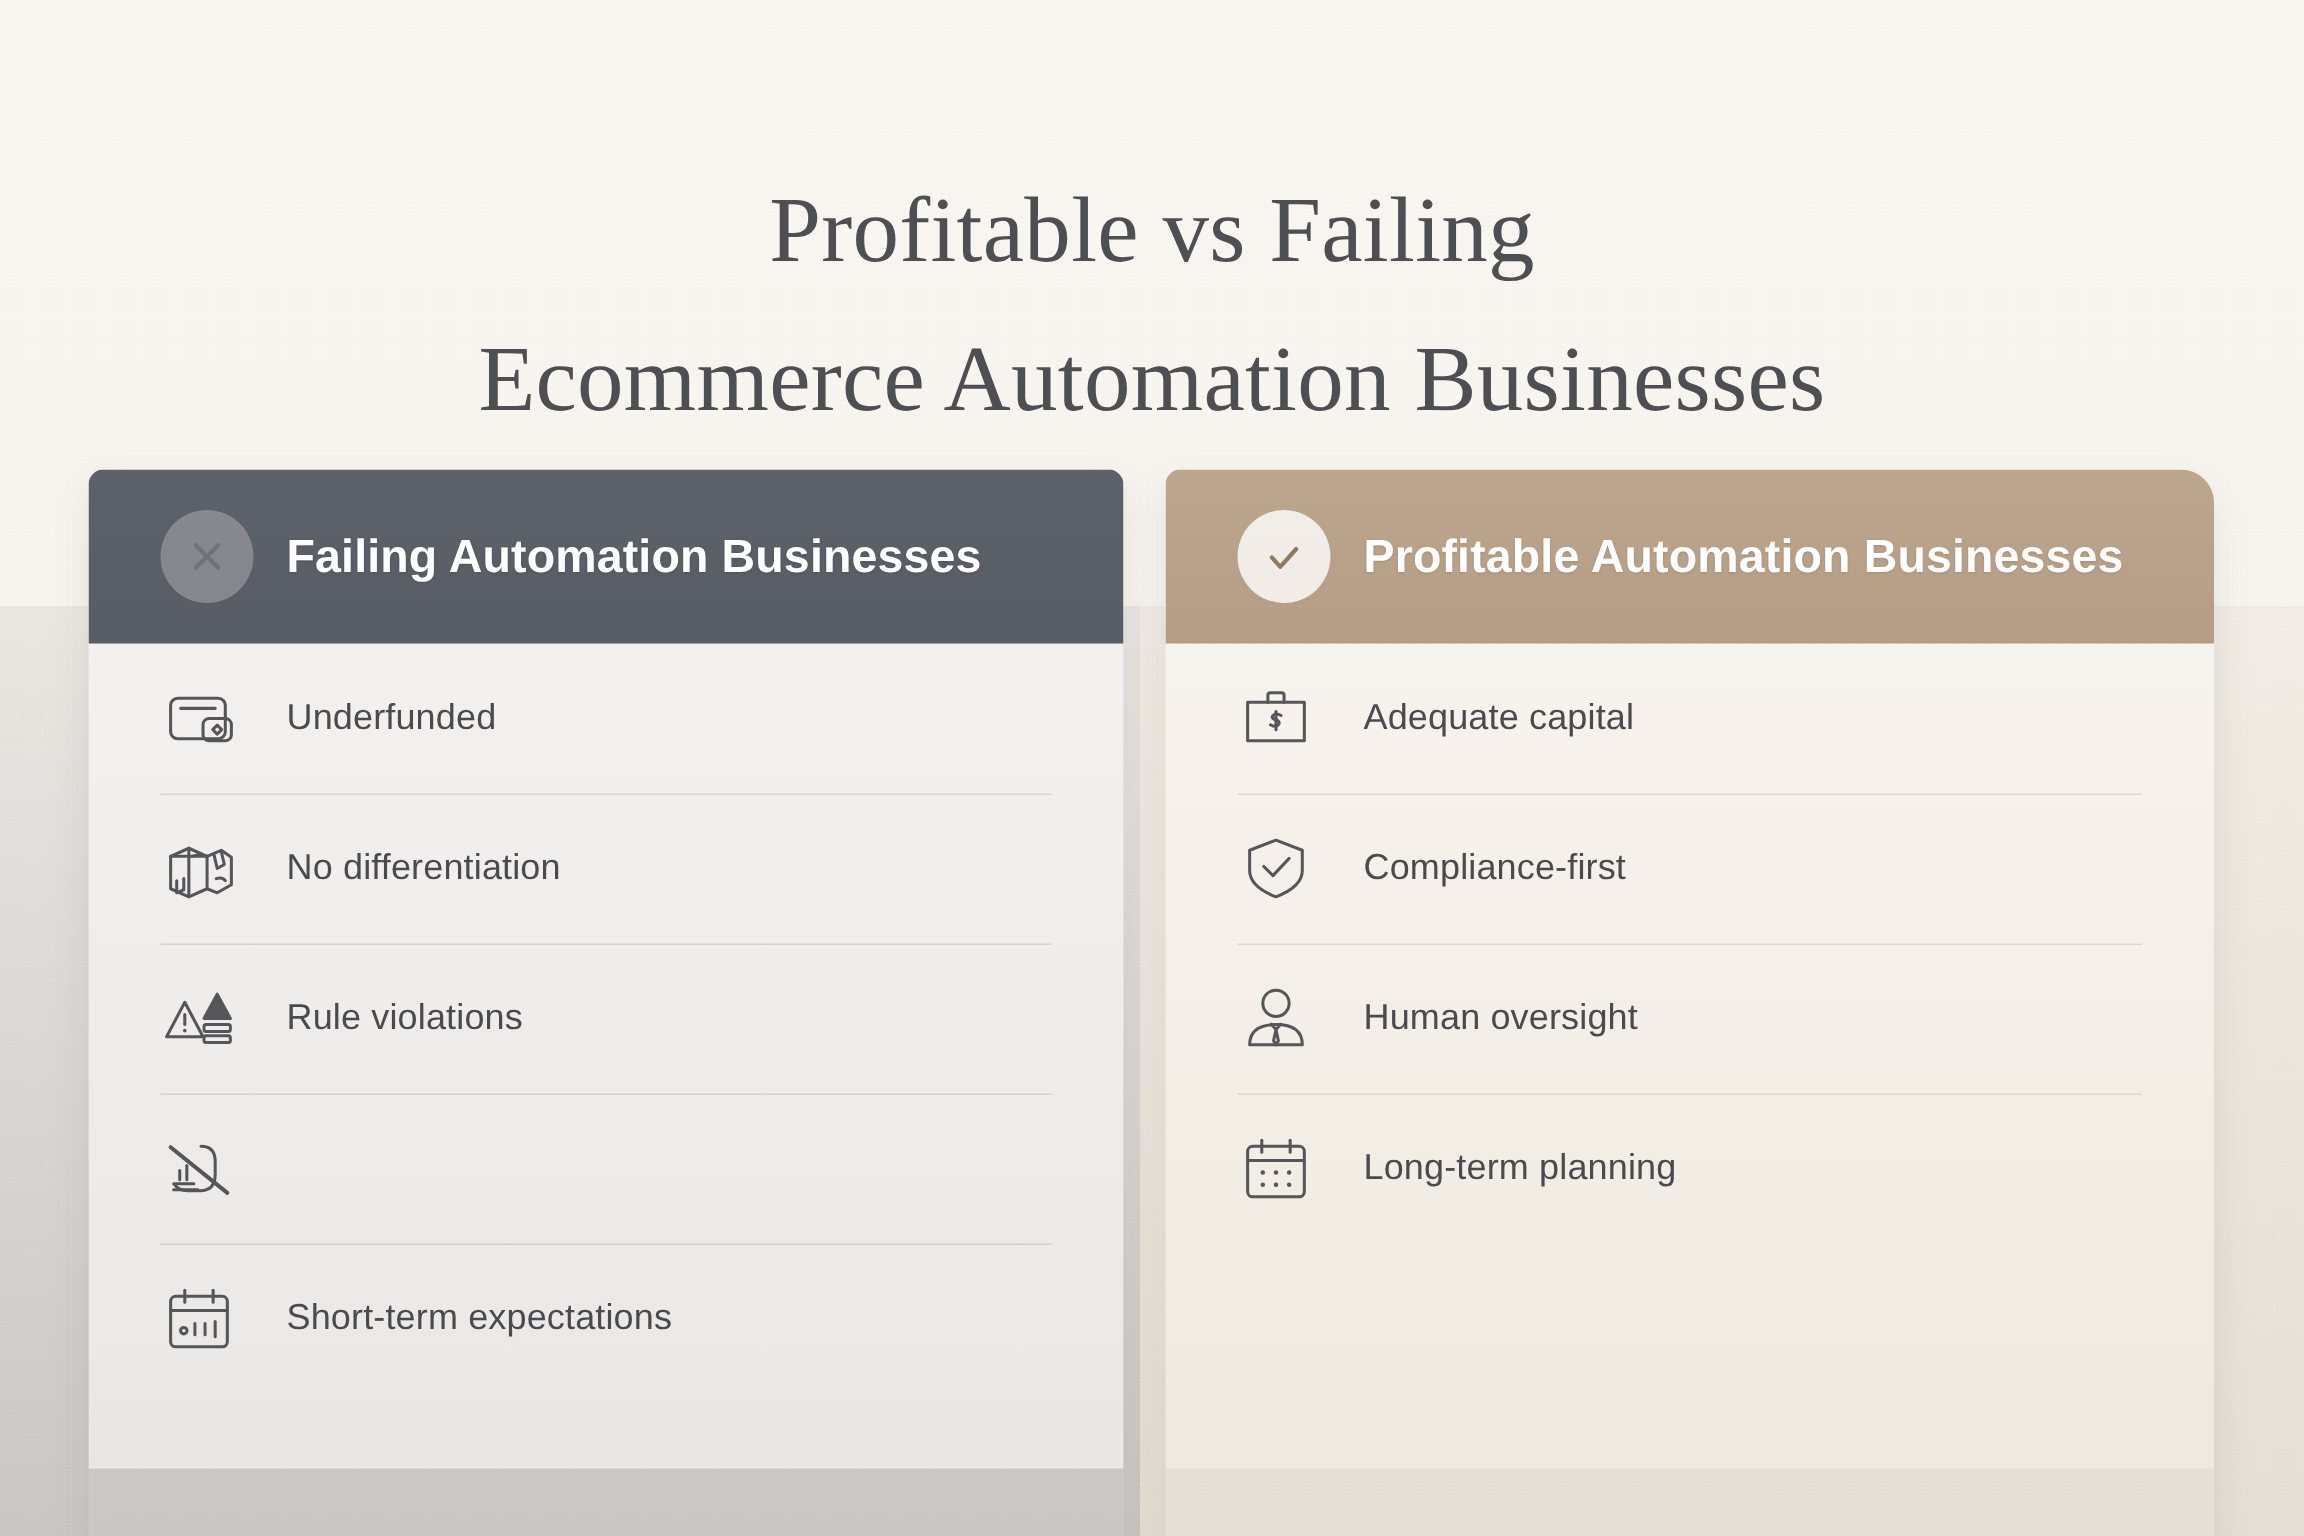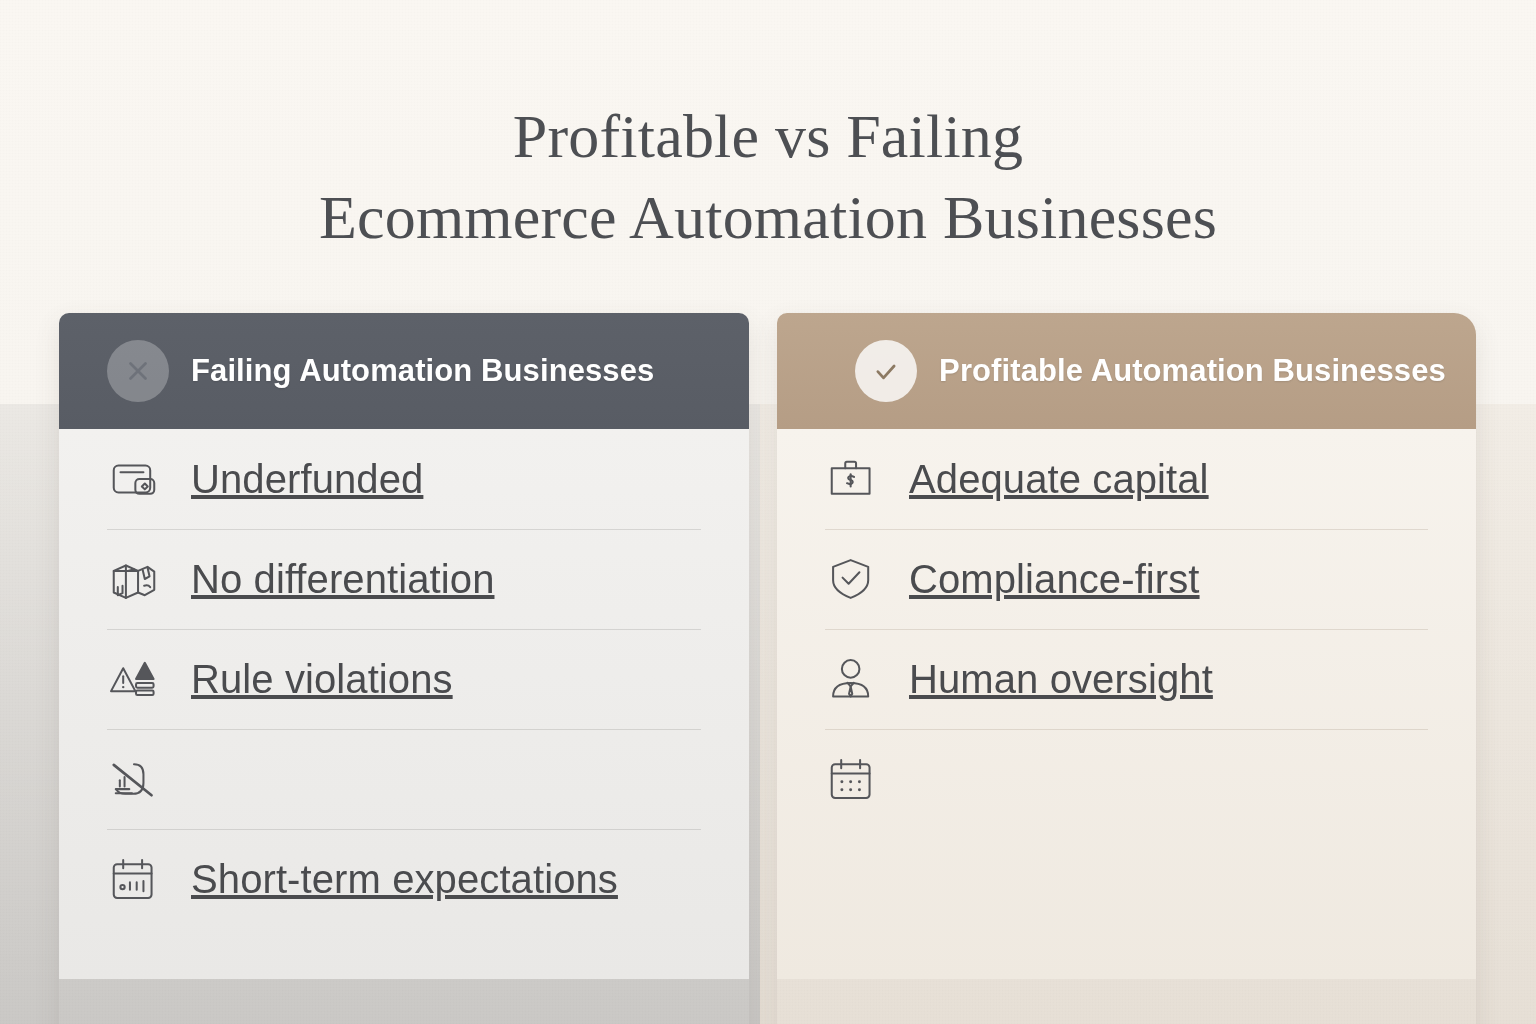--- a/index.html
+++ b/index.html
@@ -37,42 +37,42 @@
   }
 
   
   #title {
     position:absolute; top:96px; left:0; width:100%;
     text-align:center;
     font-family:"Liberation Serif", serif;
     color:#4d4f53;
     line-height:1.30;
   }
-  #title .line { display:block; font-size:62px; font-weight:400; letter-spacing:.2px; }
+  #title .line { display:block; font-size:62px; font-weight:400; letter-spacing:.2px;margin-top:18px; }
   #title .line2 { font-size:62px; }
 
   
   .card {
     position:absolute;
     top:313px; height:826px;
     border-radius:10px 10px 22px 22px;
     overflow:hidden;
     box-shadow:0 10px 26px rgba(90,85,78,.12);
   }
   #card-failing  { left:59px;  width:690px; }
   #card-profit   { left:777px; width:699px; border-radius:10px 22px 22px 22px; }
 
   .card-head {
     height:116px;
     display:flex; align-items:center;
     padding-left:48px;
     position:relative;
   }
   #card-failing .card-head { background:linear-gradient(180deg,#5d6169 0%, #585c64 100%); }
-  #card-profit  .card-head { background:linear-gradient(180deg,#bda68e 0%, #b59d85 100%);justify-content:center; }
+  #card-profit  .card-head { background:linear-gradient(180deg,#bda68e 0%, #b59d85 100%); }
 
   .badge {
     width:62px; height:62px; border-radius:50%;
     flex:0 0 62px;
     display:flex; align-items:center; justify-content:center;
     margin-right:22px;
   }
   #card-failing .badge { background:rgba(255,255,255,.26); }
   #card-profit  .badge { background:rgba(255,255,255,.80); }
 
@@ -119,26 +119,25 @@
   }
   .row-icon svg {
     width:54px; height:54px;
     fill:none;
     stroke:#55565a;
     stroke-width:1.5;
     stroke-linecap:round;
     stroke-linejoin:round;
   }
   .row-label {
-    font-size:40px;
+    font-size:24px;
     color:#4a4b4e;
     letter-spacing:.1px;
     line-height:1;
     padding-left:14px;
-    text-decoration:underline;
   }
 </style>
 </head>
 <body>
 
 <div id="bg-base"></div>
 <div id="bg-left-band"></div>
 <div id="bg-right-band"></div>
 <div id="bg-noise"></div>
 
@@ -290,16 +289,17 @@
           <path d="M12 6 L12 12"></path>
           <path d="M26 6 L26 12"></path>
           <circle cx="12.5" cy="22" r="1.1" fill="#55565a" stroke="none"></circle>
           <circle cx="19" cy="22" r="1.1" fill="#55565a" stroke="none"></circle>
           <circle cx="25.5" cy="22" r="1.1" fill="#55565a" stroke="none"></circle>
           <circle cx="12.5" cy="28" r="1.1" fill="#55565a" stroke="none"></circle>
           <circle cx="19" cy="28" r="1.1" fill="#55565a" stroke="none"></circle>
           <circle cx="25.5" cy="28" r="1.1" fill="#55565a" stroke="none"></circle>
         </svg>
       </span>
+      <span class="row-label">Long-term planning</span>
     </div>
 
   </div>
 </section>
 
 </body></html>

